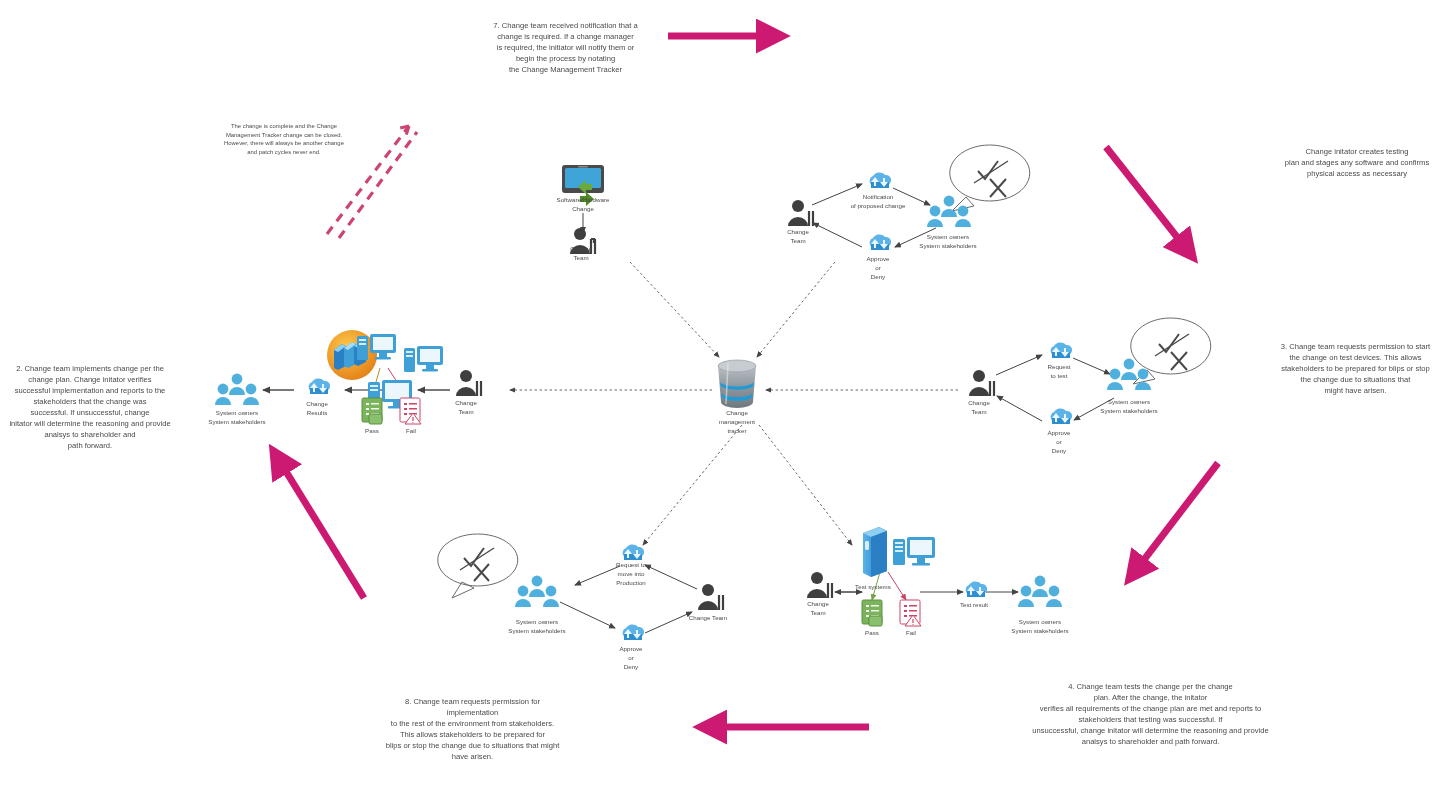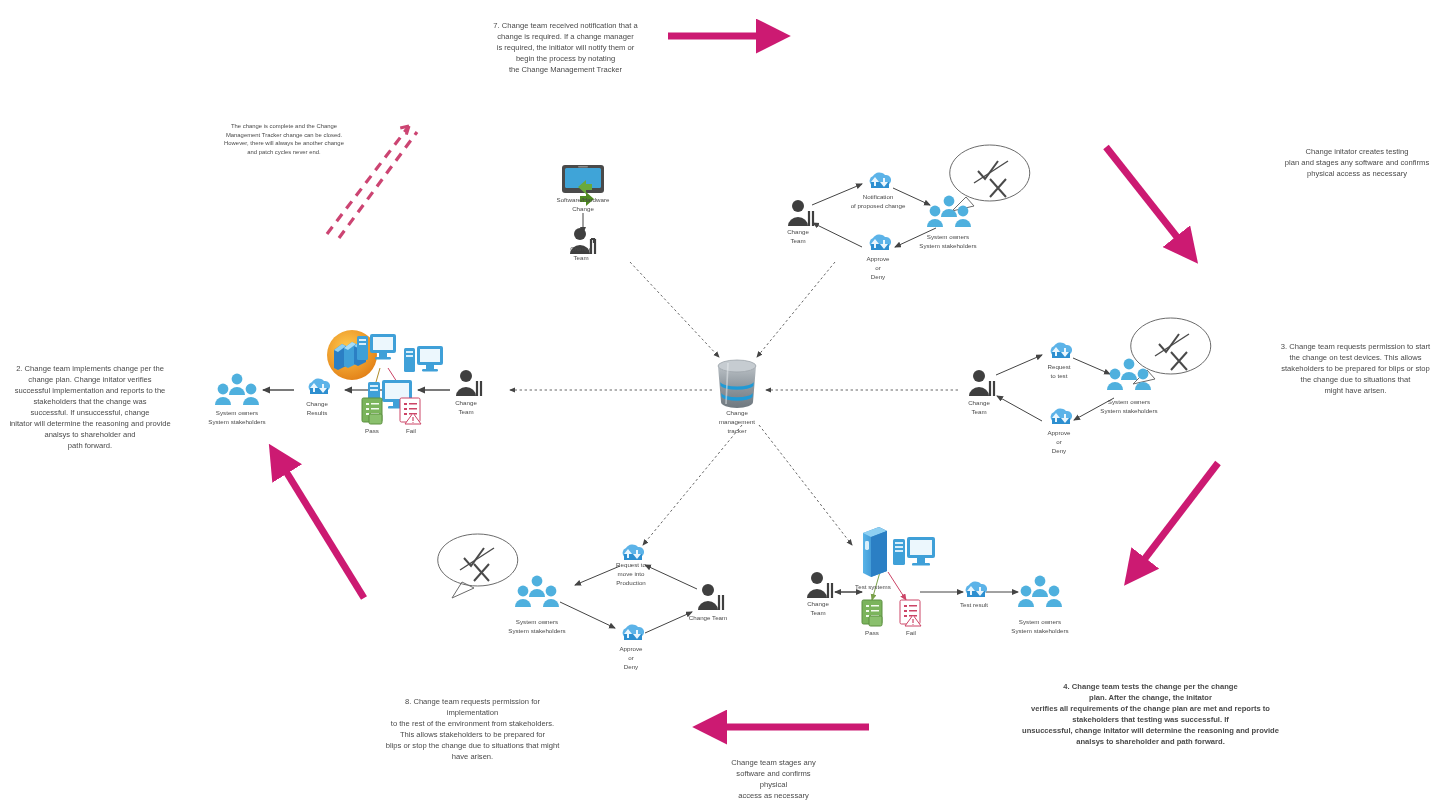--- a/index.html
+++ b/index.html
@@ -375,31 +375,27 @@
   <div class="note" style="left:1272px;top:146px;width:170px;">Change initator creates testing
 plan and stages any software and confirms
 physical access as necessary</div>
 
   <div class="note" style="left:1268px;top:341px;width:175px;">3. Change team requests permission to start
 the change on test devices.  This allows
 stakeholders to be prepared for blips or stop
 the change due to situations that
 might have arisen.</div>
 
-  <div class="note" style="left:1008px;top:681px;width:285px;font-weight:bold;">4.   Change team tests the change per the change
+  <div class="note" style="left:1008px;top:681px;width:285px;">4.   Change team tests the change per the change
 plan.  After the change, the initator
 verifies all requirements of the change plan are met and reports to
 stakeholders that testing was successful.   If
 unsuccessful, change initator will determine the reasoning and provide
 analsys to shareholder and path forward.</div>
 
-  <div class="note" style="left:696px;top:757px;width:155px;">Change team stages any
-software and confirms
-physical
-access as necessary</div>
 
   <div class="note" style="left:340px;top:696px;width:265px;">8. Change team requests permission for
 implementation
 to the rest of the environment from stakeholders.
 This allows stakeholders to be prepared for
 blips or stop the change due to situations that might
 have arisen.</div>
 
   <div class="note" style="left:0px;top:363px;width:180px;">2.  Change team implements change per the
 change plan.  Change initator verifies

